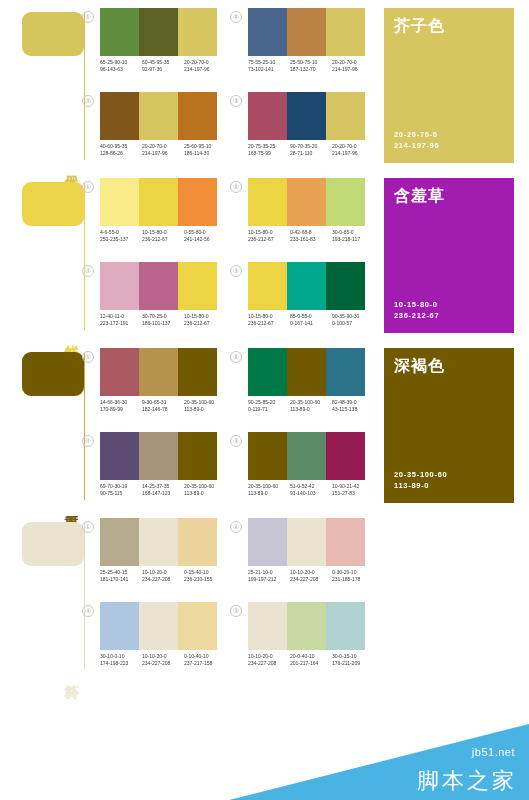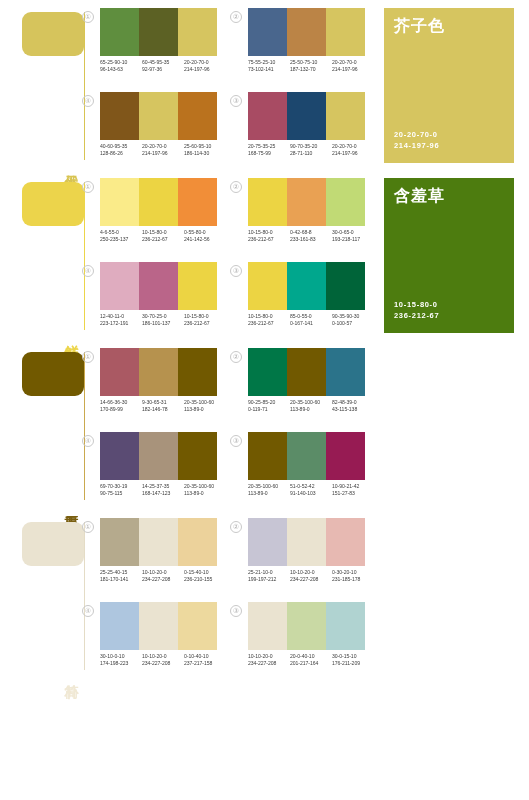--- a/index.html
+++ b/index.html
@@ -292,21 +292,21 @@
                 <span>85-0-55-0</span>
                 <span>0-167-141</span>
               </div>
               <div class="code">
                 <span>90-35-90-30</span>
                 <span>0-100-57</span>
               </div>
             </div>
           </div>
         </div>
-        <div class="panel" style="background: #4d7c0f;">
+        <div class="panel" style="background: #a21caf;">
           <div class="panel-name">含羞草</div>
           <div class="panel-codes">
             <span>10-15-80-0</span>
             <span>236-212-67</span>
           </div>
         </div>
       </div>
       <div class="section">
         <div class="leftcol">
           <div class="chip" style="background: rgb(113, 89, 0);"></div>
@@ -396,20 +396,27 @@
                 <span>51-0-52-42</span>
                 <span>91-140-103</span>
               </div>
               <div class="code">
                 <span>10-90-21-42</span>
                 <span>151-27-83</span>
               </div>
             </div>
           </div>
         </div>
+        <div class="panel" style="background: rgb(113, 89, 0);">
+          <div class="panel-name">深褐色</div>
+          <div class="panel-codes">
+            <span>20-35-100-60</span>
+            <span>113-89-0</span>
+          </div>
+        </div>
       </div>
       <div class="section">
         <div class="leftcol">
           <div class="chip" style="background: rgb(234, 227, 208);"></div>
           <div class="rule" style="background: rgb(228, 220, 198);"></div>
           <div class="vlabel" style="color: rgb(240, 232, 212);">简朴</div>
         </div>
         <div class="grid">
           <div class="cell c0">
             <div class="idx">①</div>
@@ -496,13 +503,18 @@
               <div class="code">
                 <span>30-0-15-10</span>
                 <span>176-211-209</span>
               </div>
             </div>
           </div>
         </div>
       </div>
     </div>
 
+  <div class="watermark">
+    <div class="wm-band"></div>
+    <div class="wm-url">jb51.net</div>
+    <div class="wm-cn">脚本之家</div>
+  </div>
 </div>
 
 </body></html>

